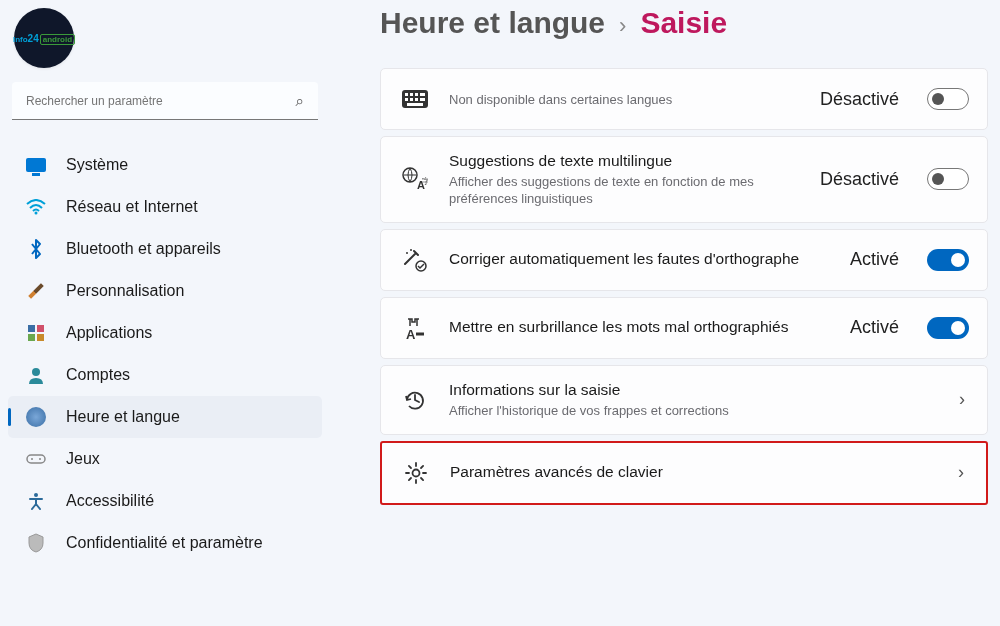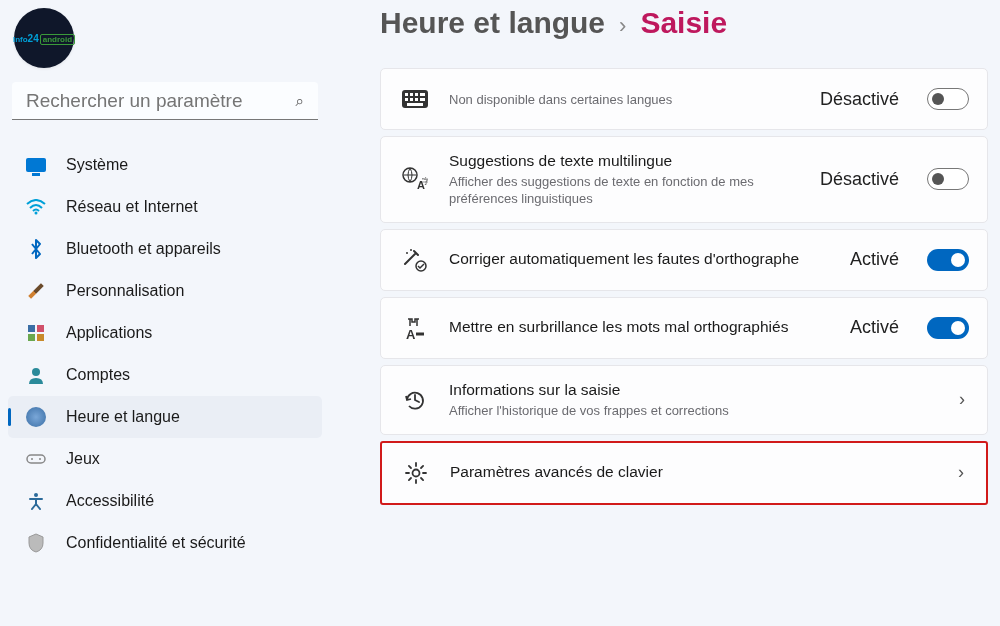--- a/index.html
+++ b/index.html
@@ -36,21 +36,21 @@
   .av2 { color: #3a9a3a; border: 1px solid #3a9a3a; padding: 0 2px; border-radius: 2px; margin-left: 1px; }
   .search-wrap { padding: 0 12px 18px 12px; }
   .search {
     width: 100%;
     height: 38px;
     border: none;
     border-bottom: 1px solid #777;
     border-radius: 4px 4px 0 0;
     background: #fbfdff;
     padding: 0 36px 0 14px;
-    font-size: 19px;
+    font-size: 12px;
     color: #8b5cf6;
     position: relative;
   }
   .search-box { position: relative; }
   .search-glyph {
     position: absolute;
     right: 14px; top: 10px;
     font-size: 15px;
     color: #555;
   }
@@ -256,21 +256,21 @@
           </svg>
       </span>
       <span>Accessibilité</span>
     </div>
     <div class="nav-item">
       <span class="nav-icon ic-shield">
         <svg width="16" height="20" viewBox="0 0 16 20">
             <path d="M8 1 L15 4 L15 10 Q15 17 8 19 Q1 17 1 10 L1 4 Z" fill="#bbb" stroke="#999"></path>
           </svg>
       </span>
-      <span>Confidentialité et sécurité</span>
+      <span>Confidentialité et paramètre</span>
     </div>
   </div>
 </div>
 
 <div class="main">
   <div class="breadcrumb">
     <span class="bc-parent">Heure et langue</span>
     <span class="bc-sep">›</span>
     <span class="bc-current">Saisie</span>
   </div>

